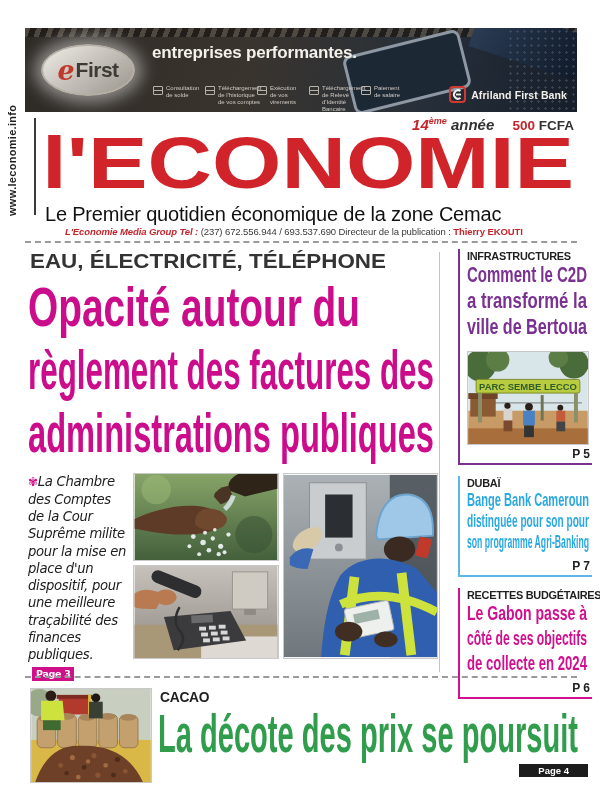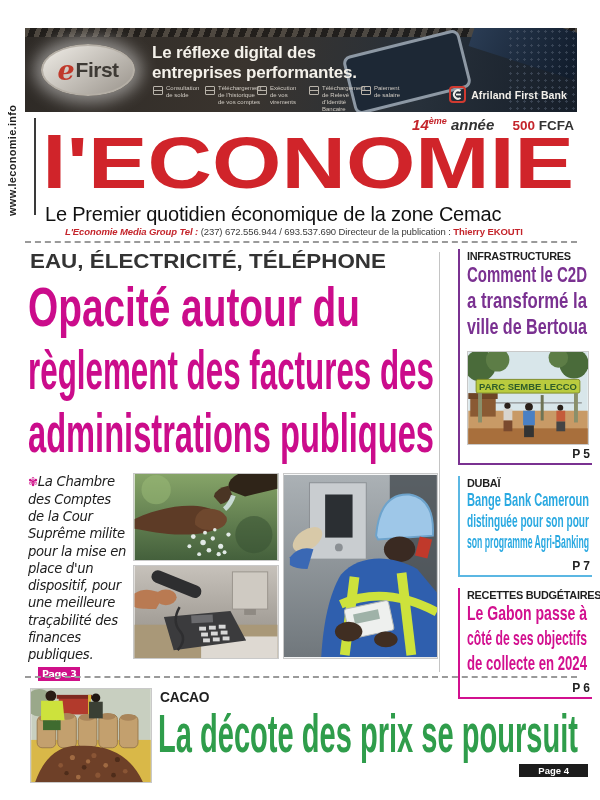--- a/index.html
+++ b/index.html
@@ -58,21 +58,21 @@
 
   
   .main-col { position:absolute; left:28px; top:249px; width:410px; }
   .lead-kicker-svg { display:block; margin-left:2px; }
   .lead-headline-svg { display:block; margin-top:3px; }
   .lead-row { display:flex; gap:4px; margin-top:7px; }
   .lead-summary { width:102px; font-family:"DejaVu Sans",sans-serif; font-style:italic;
     font-size:13.2px; line-height:1.31; color:#1c1c1c; letter-spacing:-.3px; }
   .flower { color:#cf1089; font-style:normal; font-size:12px; }
   .badge-p3 { display:inline-block; background:#cf1089; color:#fff; font-style:normal;
-    font-weight:bold; font-size:9.5px; padding:1px 4px; margin-left:10px; }
+    font-weight:bold; font-size:9.5px; padding:1px 4px; margin-left:4px; }
   .photo { border:1px solid #c9c9c9; display:block; }
   .photo-stack { display:flex; flex-direction:column; gap:4px; }
   .col-divider { position:absolute; left:439px; top:252px; width:1px; height:420px; background:#c4c4c4; }
 
   
   .sidebar { position:absolute; left:444px; top:249px; width:134px;margin-left:14px; }
   .story { position:relative; padding:1px 0 2px 7px; margin-bottom:11px; }
   .story.purple { border-left:2px solid #7a3191; border-bottom:2px solid #7a3191; }
   .story.blue   { border-left:2px solid #5bb7e3; border-bottom:2px solid #5bb7e3; }
   .story.magenta{ border-left:2px solid #d2108f; border-bottom:2px solid #d2108f; }
@@ -101,21 +101,20 @@
   <div class="ad-banner">
     <div class="ad-zigzag"></div>
     <div class="ad-sleeve"></div>
     <div class="ad-dots"></div>
     <div class="ad-tablet"></div>
     <div class="efirst-logo">
       <span class="efirst-e">e</span>
       <span class="efirst-first">First</span>
     </div>
     <div class="ad-head">
-      <div>Le réflexe digital des</div>
       <div>entreprises performantes.</div>
     </div>
     <div class="ad-features">
       <div class="ad-feature">
         <span class="f-ico"></span>
         <span class="f-label">Consultation de solde</span>
       </div>
       <div class="ad-feature">
         <span class="f-ico"></span>
         <span class="f-label">Téléchargement de l'historique de vos comptes</span>

